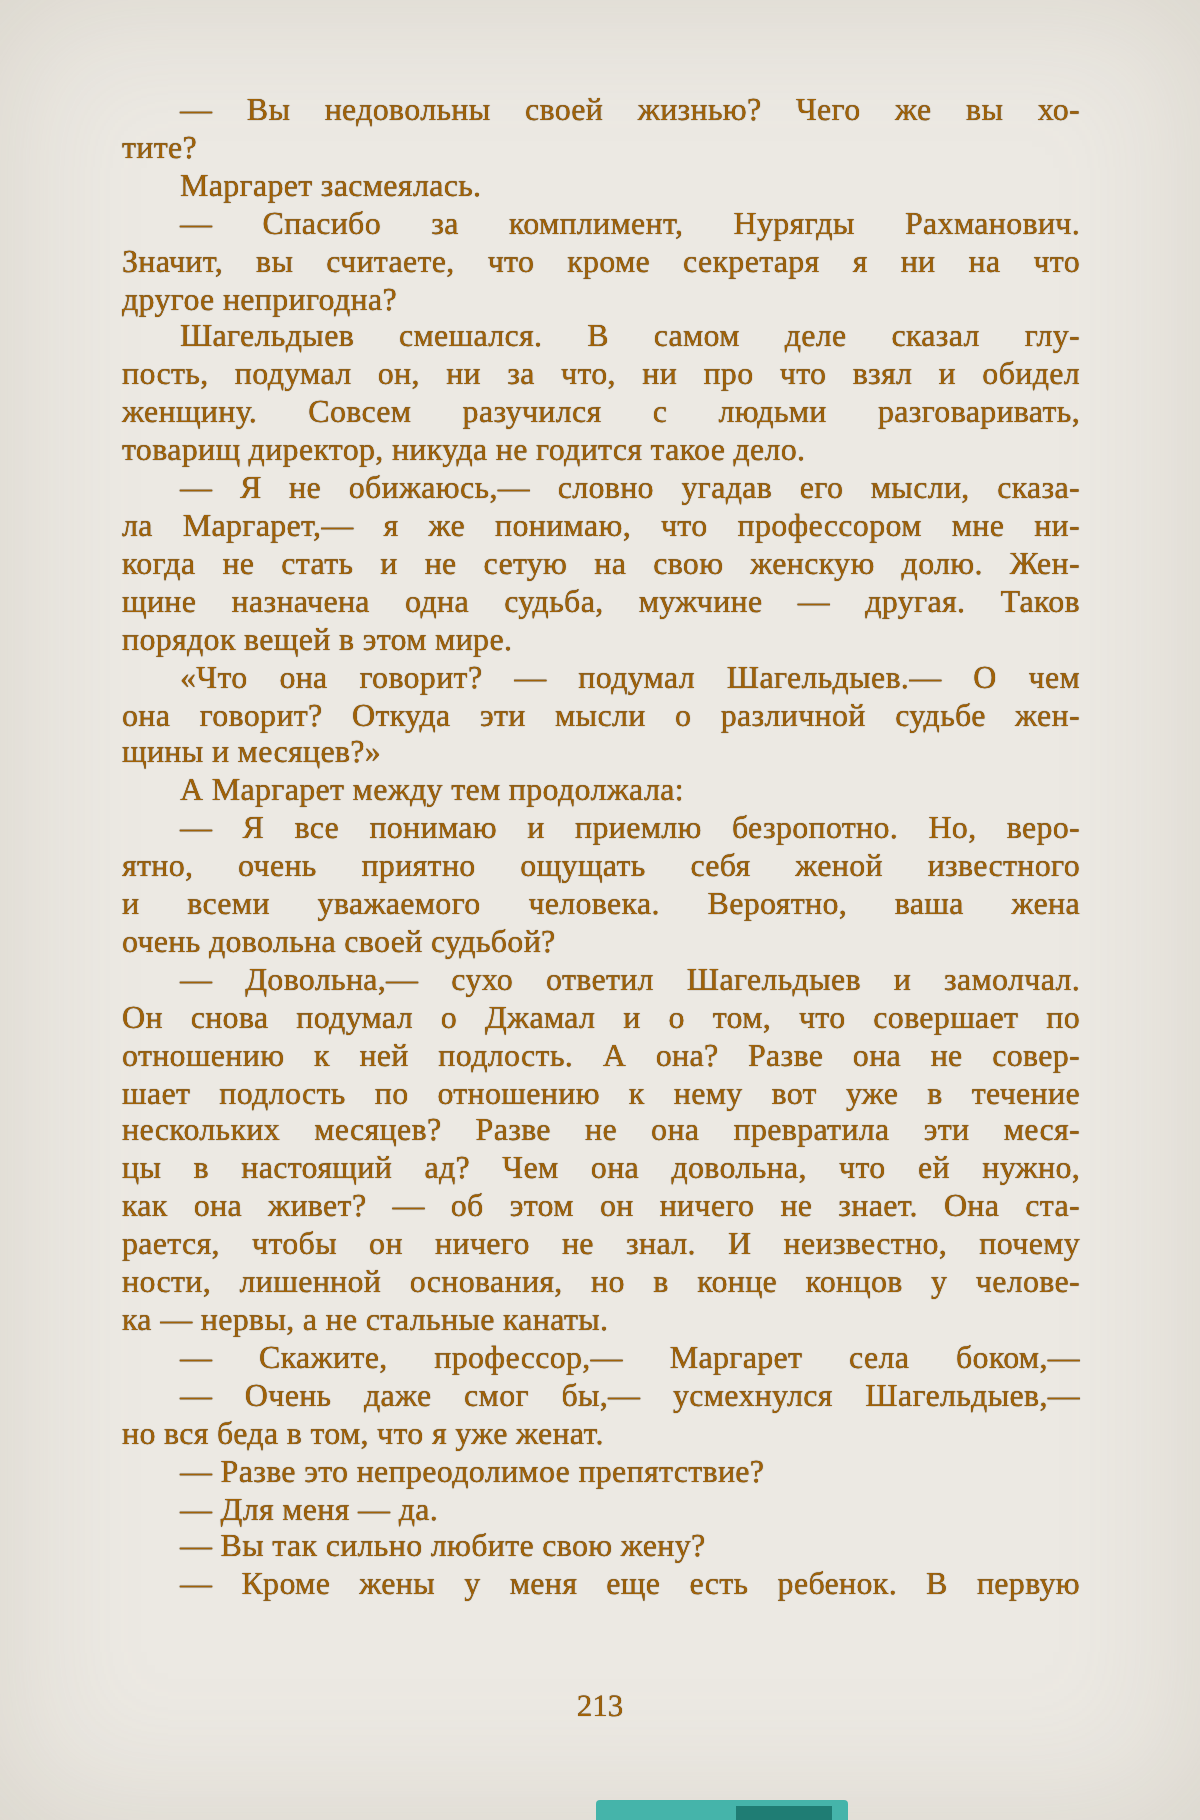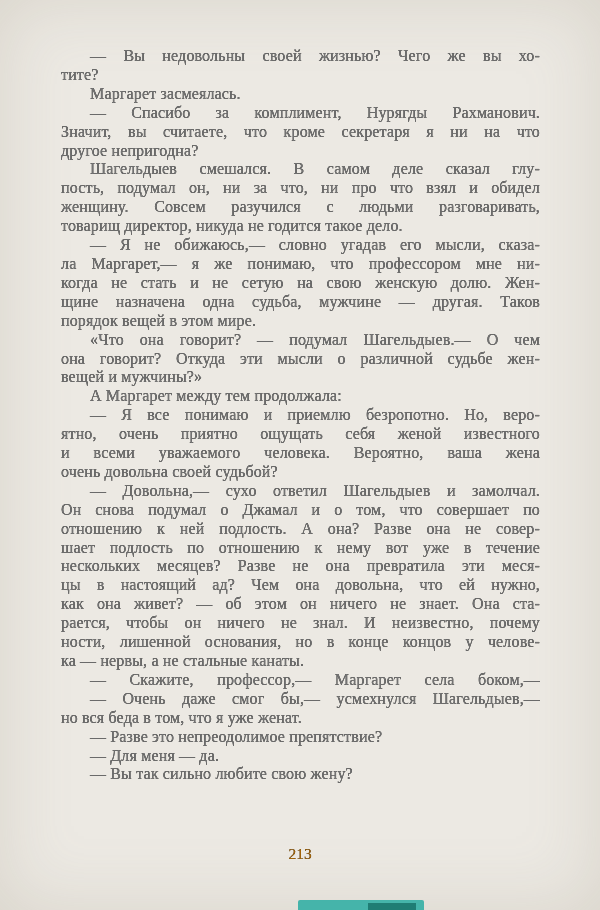--- a/index.html
+++ b/index.html
@@ -21,21 +21,21 @@
   }
   .text-block {
     position: absolute;
     left: 61px;
     top: 47px;
     width: 479px;
   }
   .line {
     font-size: 16px;
     line-height: 18.9px;
-    color: #737373;
+    color: #a16207;
     letter-spacing: 0.15px;
     text-align: justify;
     text-align-last: justify;
     text-shadow: 0 0 0.45px #1b1b1b;
     white-space: normal;
   }
   .line.noj {
     text-align: right;
     text-align-last: left;
   }
@@ -85,21 +85,21 @@
       <div class="line">пость, подумал он, ни за что, ни про что взял и обидел</div>
       <div class="line">женщину. Совсем разучился с людьми разговаривать,</div>
       <div class="line noj">товарищ директор, никуда не годится такое дело.</div>
       <div class="line indent">— Я не обижаюсь,— словно угадав его мысли, сказа-</div>
       <div class="line">ла Маргарет,— я же понимаю, что профессором мне ни-</div>
       <div class="line">когда не стать и не сетую на свою женскую долю. Жен-</div>
       <div class="line">щине назначена одна судьба, мужчине — другая. Таков</div>
       <div class="line noj">порядок вещей в этом мире.</div>
       <div class="line indent">«Что она говорит? — подумал Шагельдыев.— О чем</div>
       <div class="line">она говорит? Откуда эти мысли о различной судьбе жен-</div>
-      <div class="line noj">вещей и мужчины?»</div>
+      <div class="line noj">щины и месяцев?»</div>
       <div class="line indent noj">А Маргарет между тем продолжала:</div>
       <div class="line indent">— Я все понимаю и приемлю безропотно. Но, веро-</div>
       <div class="line">ятно, очень приятно ощущать себя женой известного</div>
       <div class="line">и всеми уважаемого человека. Вероятно, ваша жена</div>
       <div class="line noj">очень довольна своей судьбой?</div>
       <div class="line indent">— Довольна,— сухо ответил Шагельдыев и замолчал.</div>
       <div class="line">Он снова подумал о Джамал и о том, что совершает по</div>
       <div class="line">отношению к ней подлость. А она? Разве она не совер-</div>
       <div class="line">шает подлость по отношению к нему вот уже в течение</div>
       <div class="line">нескольких месяцев? Разве не она превратила эти меся-</div>
@@ -107,18 +107,19 @@
       <div class="line">как она живет? — об этом он ничего не знает. Она ста-</div>
       <div class="line">рается, чтобы он ничего не знал. И неизвестно, почему</div>
       <div class="line">ности, лишенной основания, но в конце концов у челове-</div>
       <div class="line noj">ка — нервы, а не стальные канаты.</div>
       <div class="line indent">— Скажите, профессор,— Маргарет села боком,—</div>
       <div class="line indent">— Очень даже смог бы,— усмехнулся Шагельдыев,—</div>
       <div class="line noj">но вся беда в том, что я уже женат.</div>
       <div class="line indent noj">— Разве это непреодолимое препятствие?</div>
       <div class="line indent noj">— Для меня — да.</div>
       <div class="line indent noj">— Вы так сильно любите свою жену?</div>
+      <div class="line indent">— Кроме жены у меня еще есть ребенок. В первую</div>
     </div>
   <div class="page-number">213</div>
   <div class="scan-artifact" id="artifact" style="background: rgb(69, 180, 170);">
     <div class="inner" id="artifact-inner" style="background: rgb(31, 125, 116);"></div>
   </div>
 </div>
 
 </body></html>

